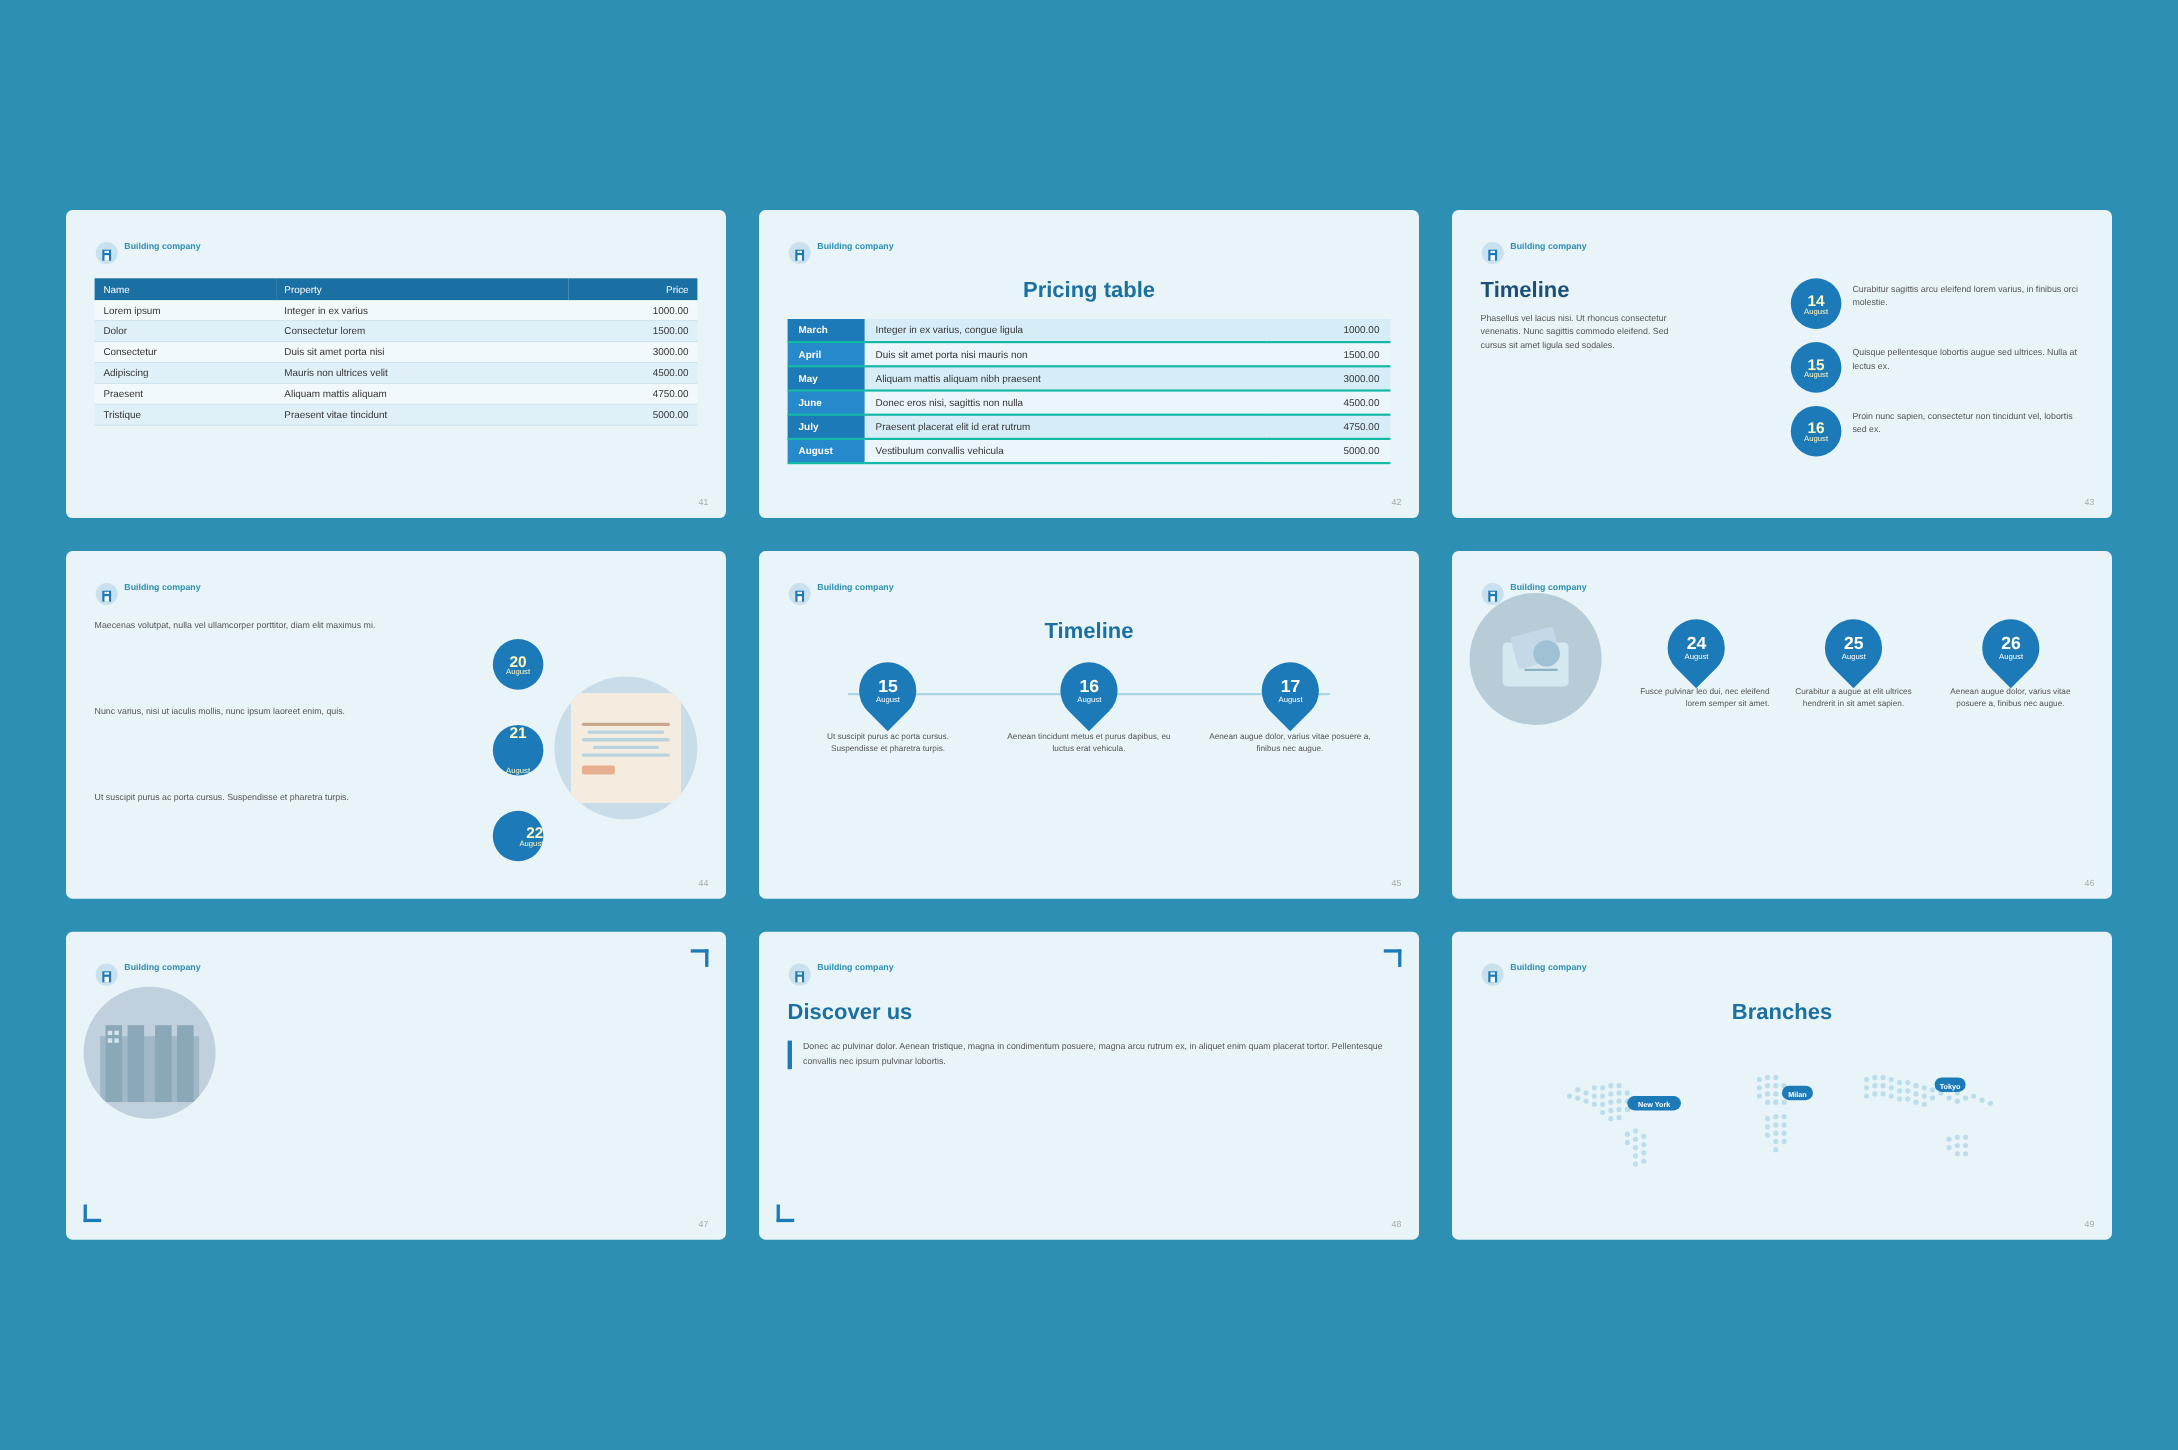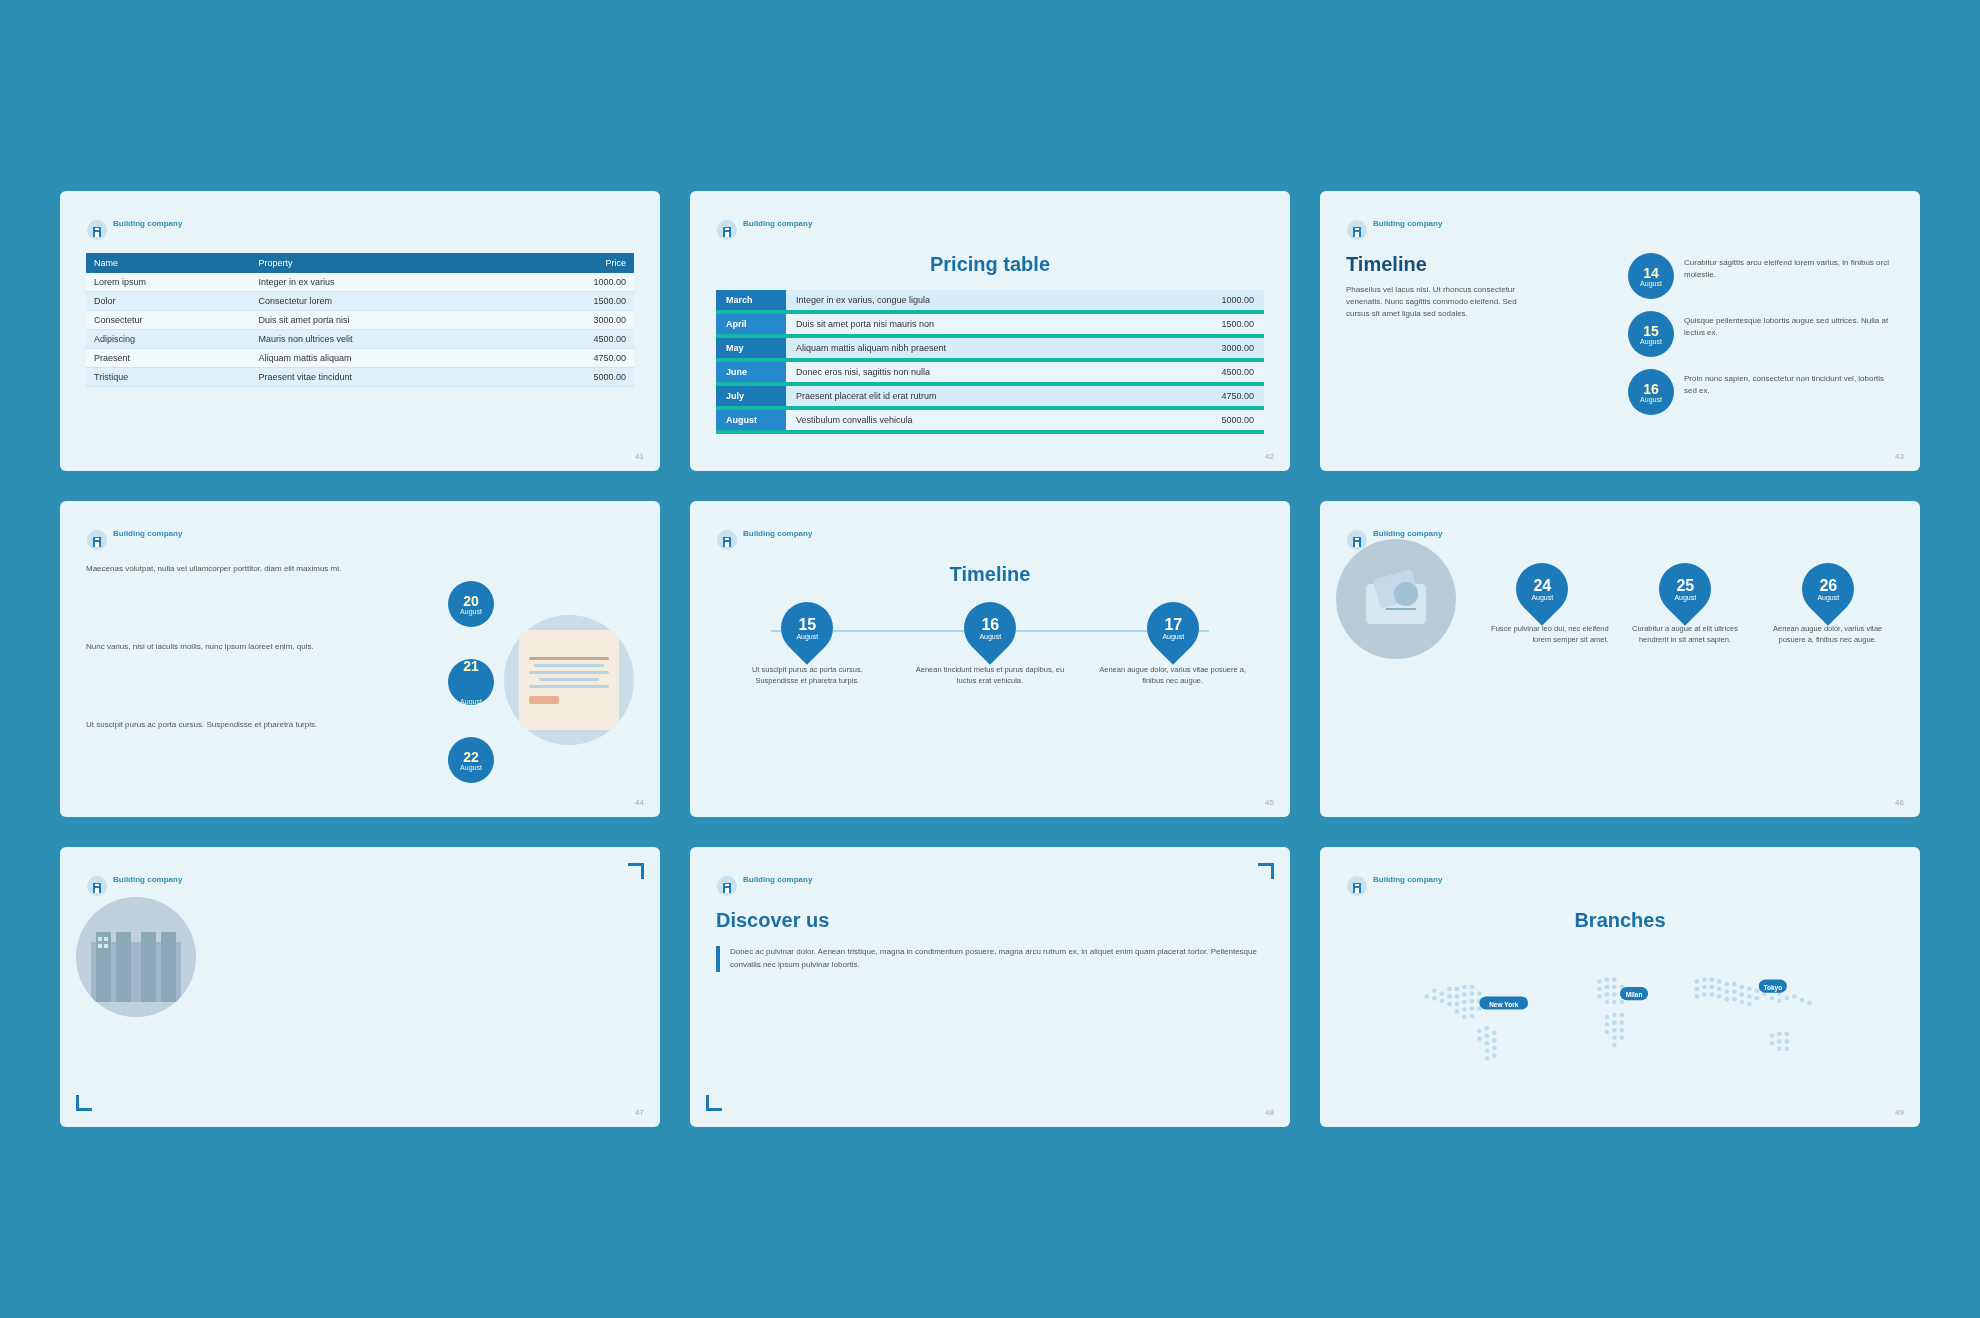--- a/index.html
+++ b/index.html
@@ -91,21 +91,21 @@
       font-size: 20px;
       font-weight: 700;
       margin-bottom: 14px;
     }
     .pricing-table2 {
       width: 100%;
       border-collapse: collapse;
       font-size: 9px;
     }
     .pricing-table2 tbody tr {
-      border-bottom: 4px solid #14b8a6;
+      border-bottom: 2px solid #14b8a6;
     }
     .pricing-table2 tbody tr:nth-child(odd) {
       background: #d6edf8;
     }
     .pricing-table2 tbody tr:nth-child(even) {
       background: #eaf5fc;
     }
     .pricing-table2 td {
       padding: 5px 10px;
       color: #333;
@@ -478,21 +478,21 @@
       <div style="display:flex; justify-content:flex-end; align-items:center;">
         <div class="timeline-badge" style="width:46px; height:46px;gap:25px;">
           <span style="font-size:14px; font-weight:700;">21</span>
           <span class="badge-month">August</span>
         </div>
       </div>
     </div>
           <div style="margin-bottom: 14px;">
       <p style="font-size:8px; color:#555; line-height:1.5; margin-bottom:6px;">Ut suscipit purus ac porta cursus. Suspendisse et pharetra turpis.</p>
       <div style="display:flex; justify-content:flex-end; align-items:center;">
-        <div class="timeline-badge" style="width:46px; height:46px;">
+        <div class="timeline-badge" style="width:46px; height:46px;align-items:flex-end;">
           <span style="font-size:14px; font-weight:700;">22</span>
           <span class="badge-month">August</span>
         </div>
       </div>
     </div>
         </div>
       <div class="circular-img">
 
         <div style="width:100px; height:100px; background:#f5ece0; border-radius:4px; display:flex; align-items:center; justify-content:center; flex-direction:column; gap:4px; padding:10px;">
           <div style="height:3px; width:80px; background:#c8a88c; border-radius:2px;"></div>

